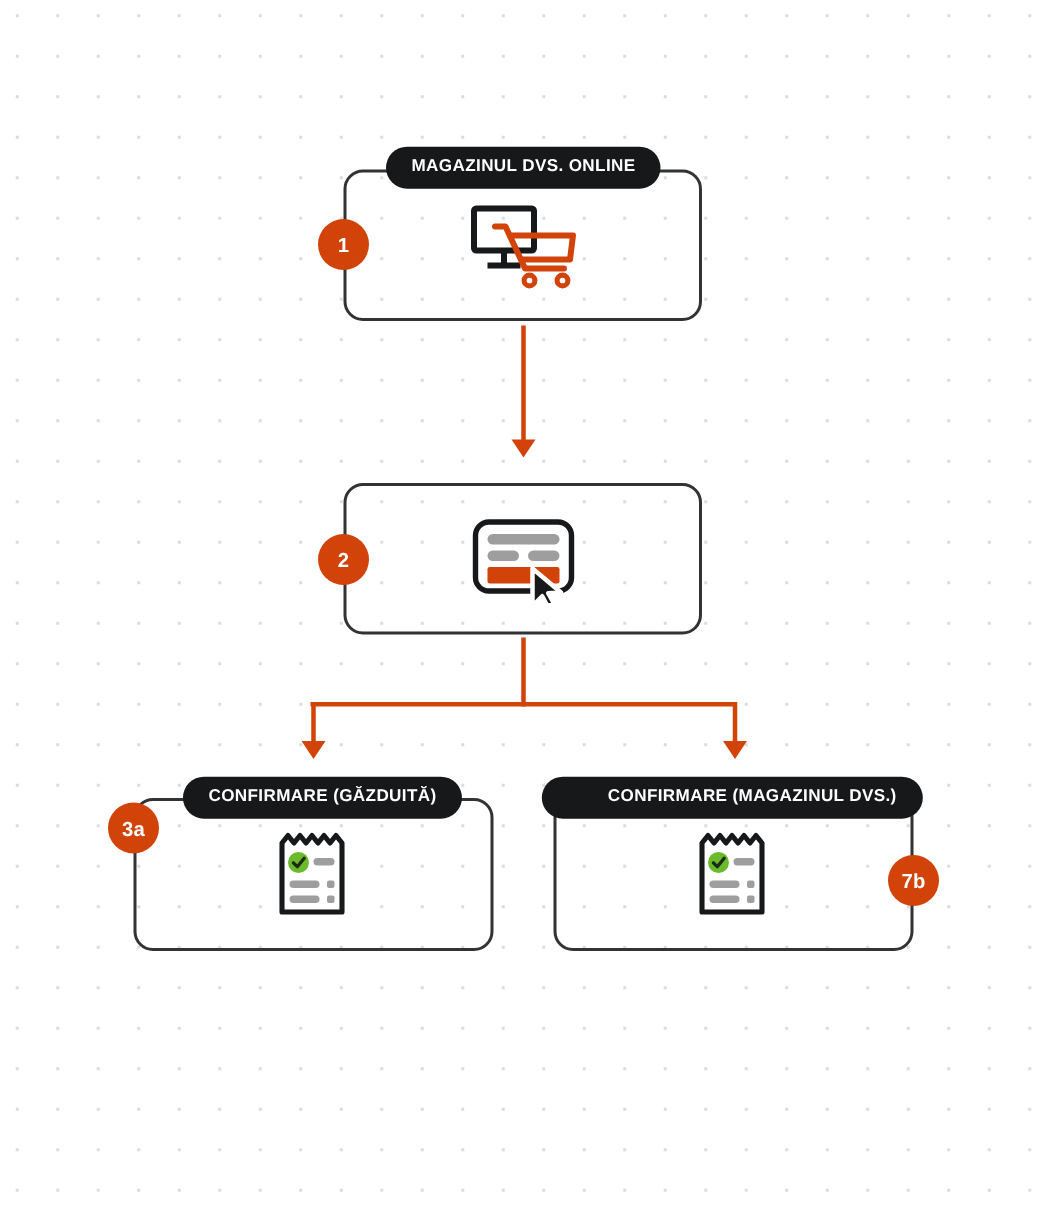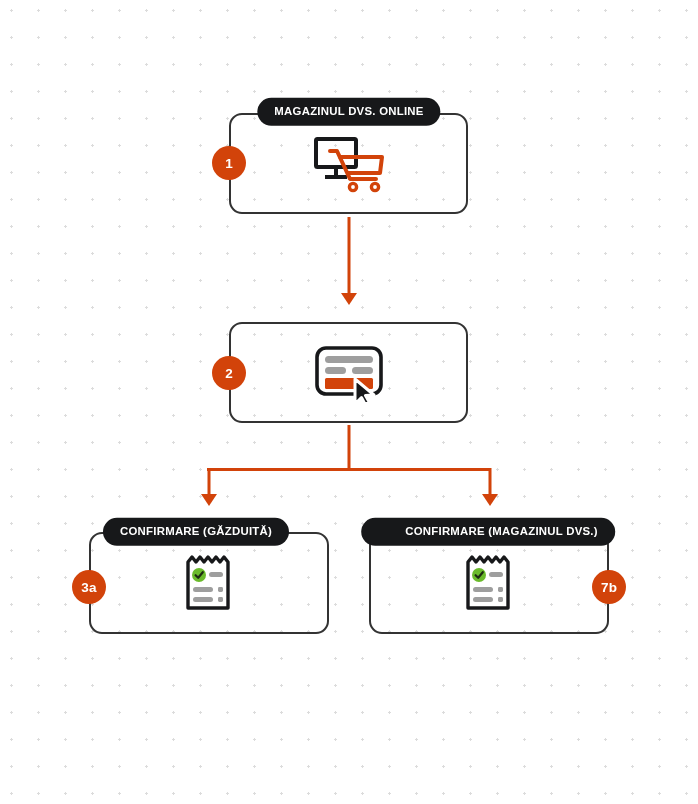--- a/index.html
+++ b/index.html
@@ -140,22 +140,22 @@
       <path d="M4 8 L8 3 L12 8 L16 3 L20 8 L24 3 L28 8 L32 3 L36 8 L40 3 L44 8 L44 54 L4 54 Z" fill="#ffffff" stroke="#17181a" stroke-width="3.4" stroke-linejoin="round"></path>
       <circle cx="15" cy="21" r="7" fill="#6aba2b"></circle>
       <path d="M11.6 21.2 L14.2 23.8 L18.8 18.2" fill="none" stroke="#1d2b12" stroke-width="2.2" stroke-linecap="round" stroke-linejoin="round"></path>
       <rect x="25" y="18" width="14" height="5" rx="2.5" fill="#9e9e9e"></rect>
       <rect x="9" y="33" width="20" height="5" rx="2.5" fill="#9e9e9e"></rect>
       <rect x="34" y="33" width="5" height="5" rx="1.4" fill="#9e9e9e"></rect>
       <rect x="9" y="43" width="20" height="5" rx="2.5" fill="#9e9e9e"></rect>
       <rect x="34" y="43" width="5" height="5" rx="1.4" fill="#9e9e9e"></rect>
     </svg>
   </div>
-  <div class="pill" style="left:196px; top:532px;text-align:center;">CONFIRMARE (GĂZDUITĂ)</div>
-  <div class="badge" style="left:89px; top:587px;">3a</div>
+  <div class="pill" style="left:215px; top:532px;text-align:center;">CONFIRMARE (GĂZDUITĂ)</div>
+  <div class="badge" style="left:89px; top:552px;">3a</div>
 
   <div class="node" style="left:369px; top:532px; width:240px; height:102px;">
     <svg class="node-icon" width="50" height="58" viewBox="0 0 50 58">
       <path d="M4 8 L8 3 L12 8 L16 3 L20 8 L24 3 L28 8 L32 3 L36 8 L40 3 L44 8 L44 54 L4 54 Z" fill="#ffffff" stroke="#17181a" stroke-width="3.4" stroke-linejoin="round"></path>
       <circle cx="15" cy="21" r="7" fill="#6aba2b"></circle>
       <path d="M11.6 21.2 L14.2 23.8 L18.8 18.2" fill="none" stroke="#1d2b12" stroke-width="2.2" stroke-linecap="round" stroke-linejoin="round"></path>
       <rect x="25" y="18" width="14" height="5" rx="2.5" fill="#9e9e9e"></rect>
       <rect x="9" y="33" width="20" height="5" rx="2.5" fill="#9e9e9e"></rect>
       <rect x="34" y="33" width="5" height="5" rx="1.4" fill="#9e9e9e"></rect>
       <rect x="9" y="43" width="20" height="5" rx="2.5" fill="#9e9e9e"></rect>

